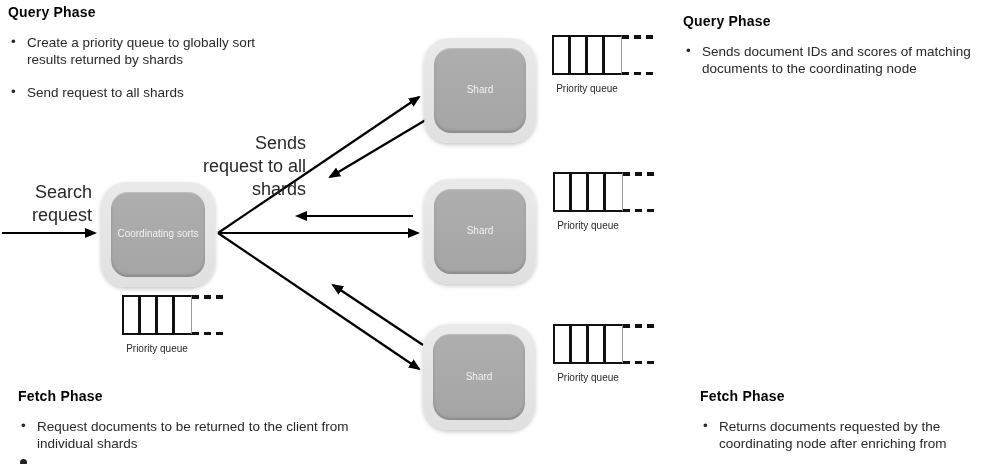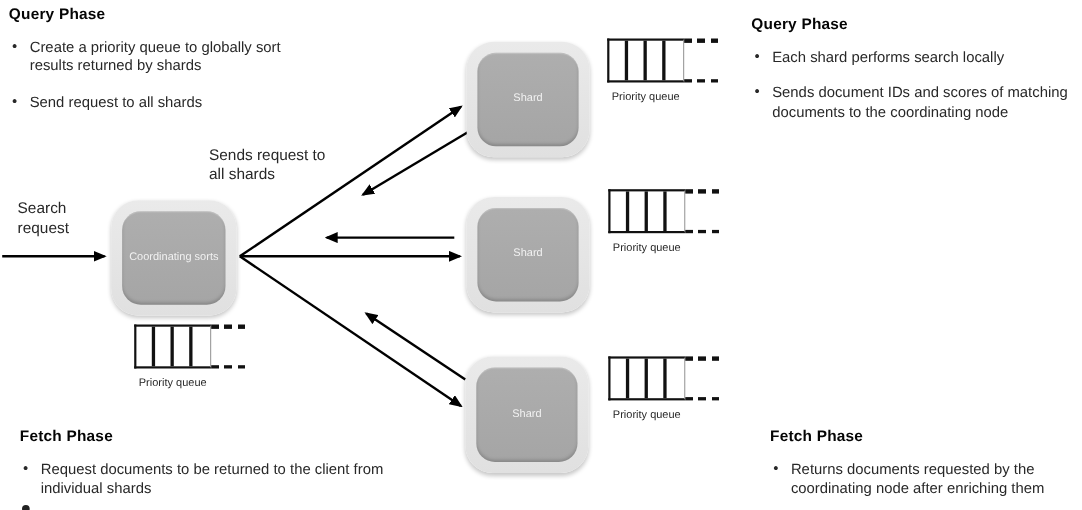--- a/index.html
+++ b/index.html
@@ -105,22 +105,22 @@
     width: 64px;
     text-align: center;
     font-size: 10px;
     line-height: 1.32;
     color: #282828;
   }
 
   
   .arrow-label {
     position: absolute;
-    text-align: left;
-    font-size: 14px;
+    text-align: right;
+    font-size: 18px;
     line-height: 1.28;
     color: #282828;
   }
 
   
   .clipped-bullet {
     position: absolute;
     left: 20px;
     top: 459px;
     width: 7px;
@@ -153,36 +153,35 @@
     <h3>Query Phase</h3>
     <ul>
       <li>Create a priority queue to globally sort results returned by shards</li>
       <li>Send request to all shards</li>
     </ul>
   </div>
 
   <div class="panel" style="left:683px; top:13px; width:302px;">
     <h3>Query Phase</h3>
     <ul>
-      <li>Each shard performs search locally</li>
       <li>Sends document IDs and scores of matching documents to the coordinating node</li>
     </ul>
   </div>
 
   <div class="panel" style="left:18px; top:388px; width:340px;">
     <h3>Fetch Phase</h3>
     <ul>
       <li>Request documents to be returned to the client from individual shards</li>
     </ul>
   </div>
 
   <div class="panel" style="left:700px; top:388px; width:272px;">
     <h3>Fetch Phase</h3>
     <ul>
-      <li>Returns documents requested by the coordinating node after enriching them</li>
+      <li>Returns documents requested by the coordinating node after enriching from</li>
     </ul>
   </div>
 
   <div class="clipped-bullet"></div>
 
   <div class="arrow-label" style="left:16px; top:181px; width:76px;">Search request</div>
   <div class="arrow-label" style="left:190px; top:132px; width:116px;">Sends request to all shards</div>
 
   <div class="node" style="left:101px; top:182px; width:114px; height:105px;">
     <div class="node-inner">Coordinating sorts</div>

